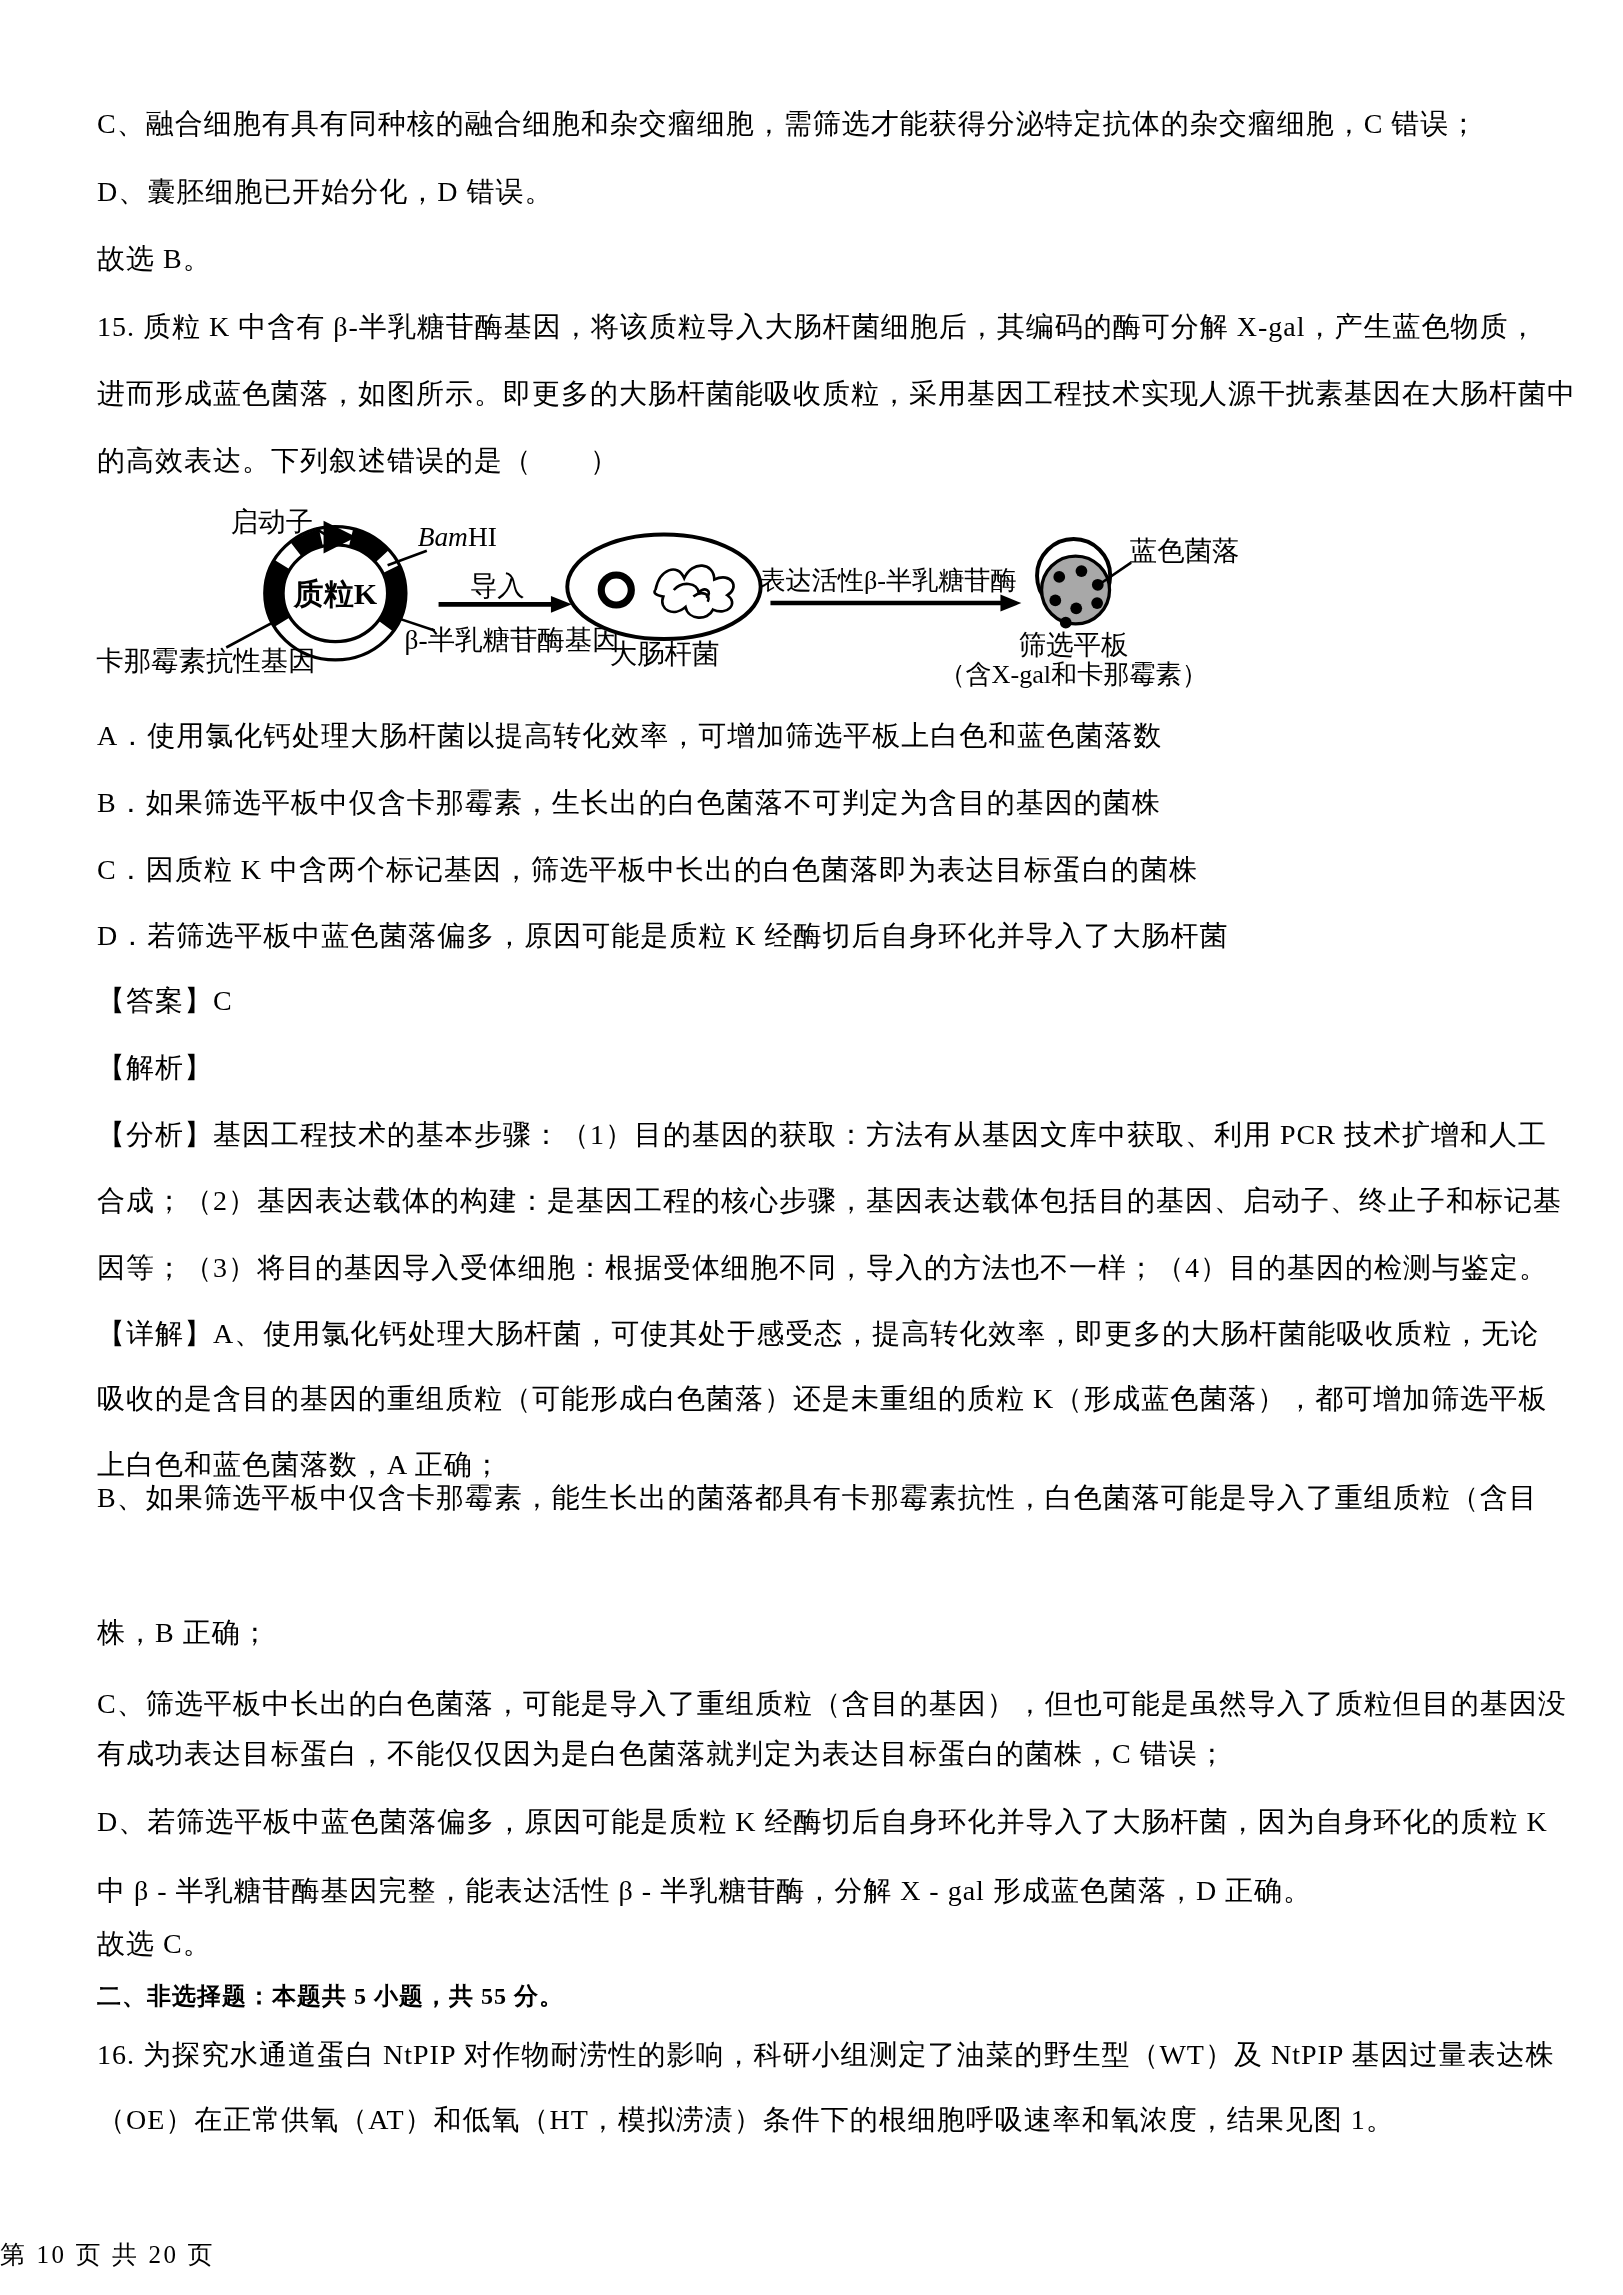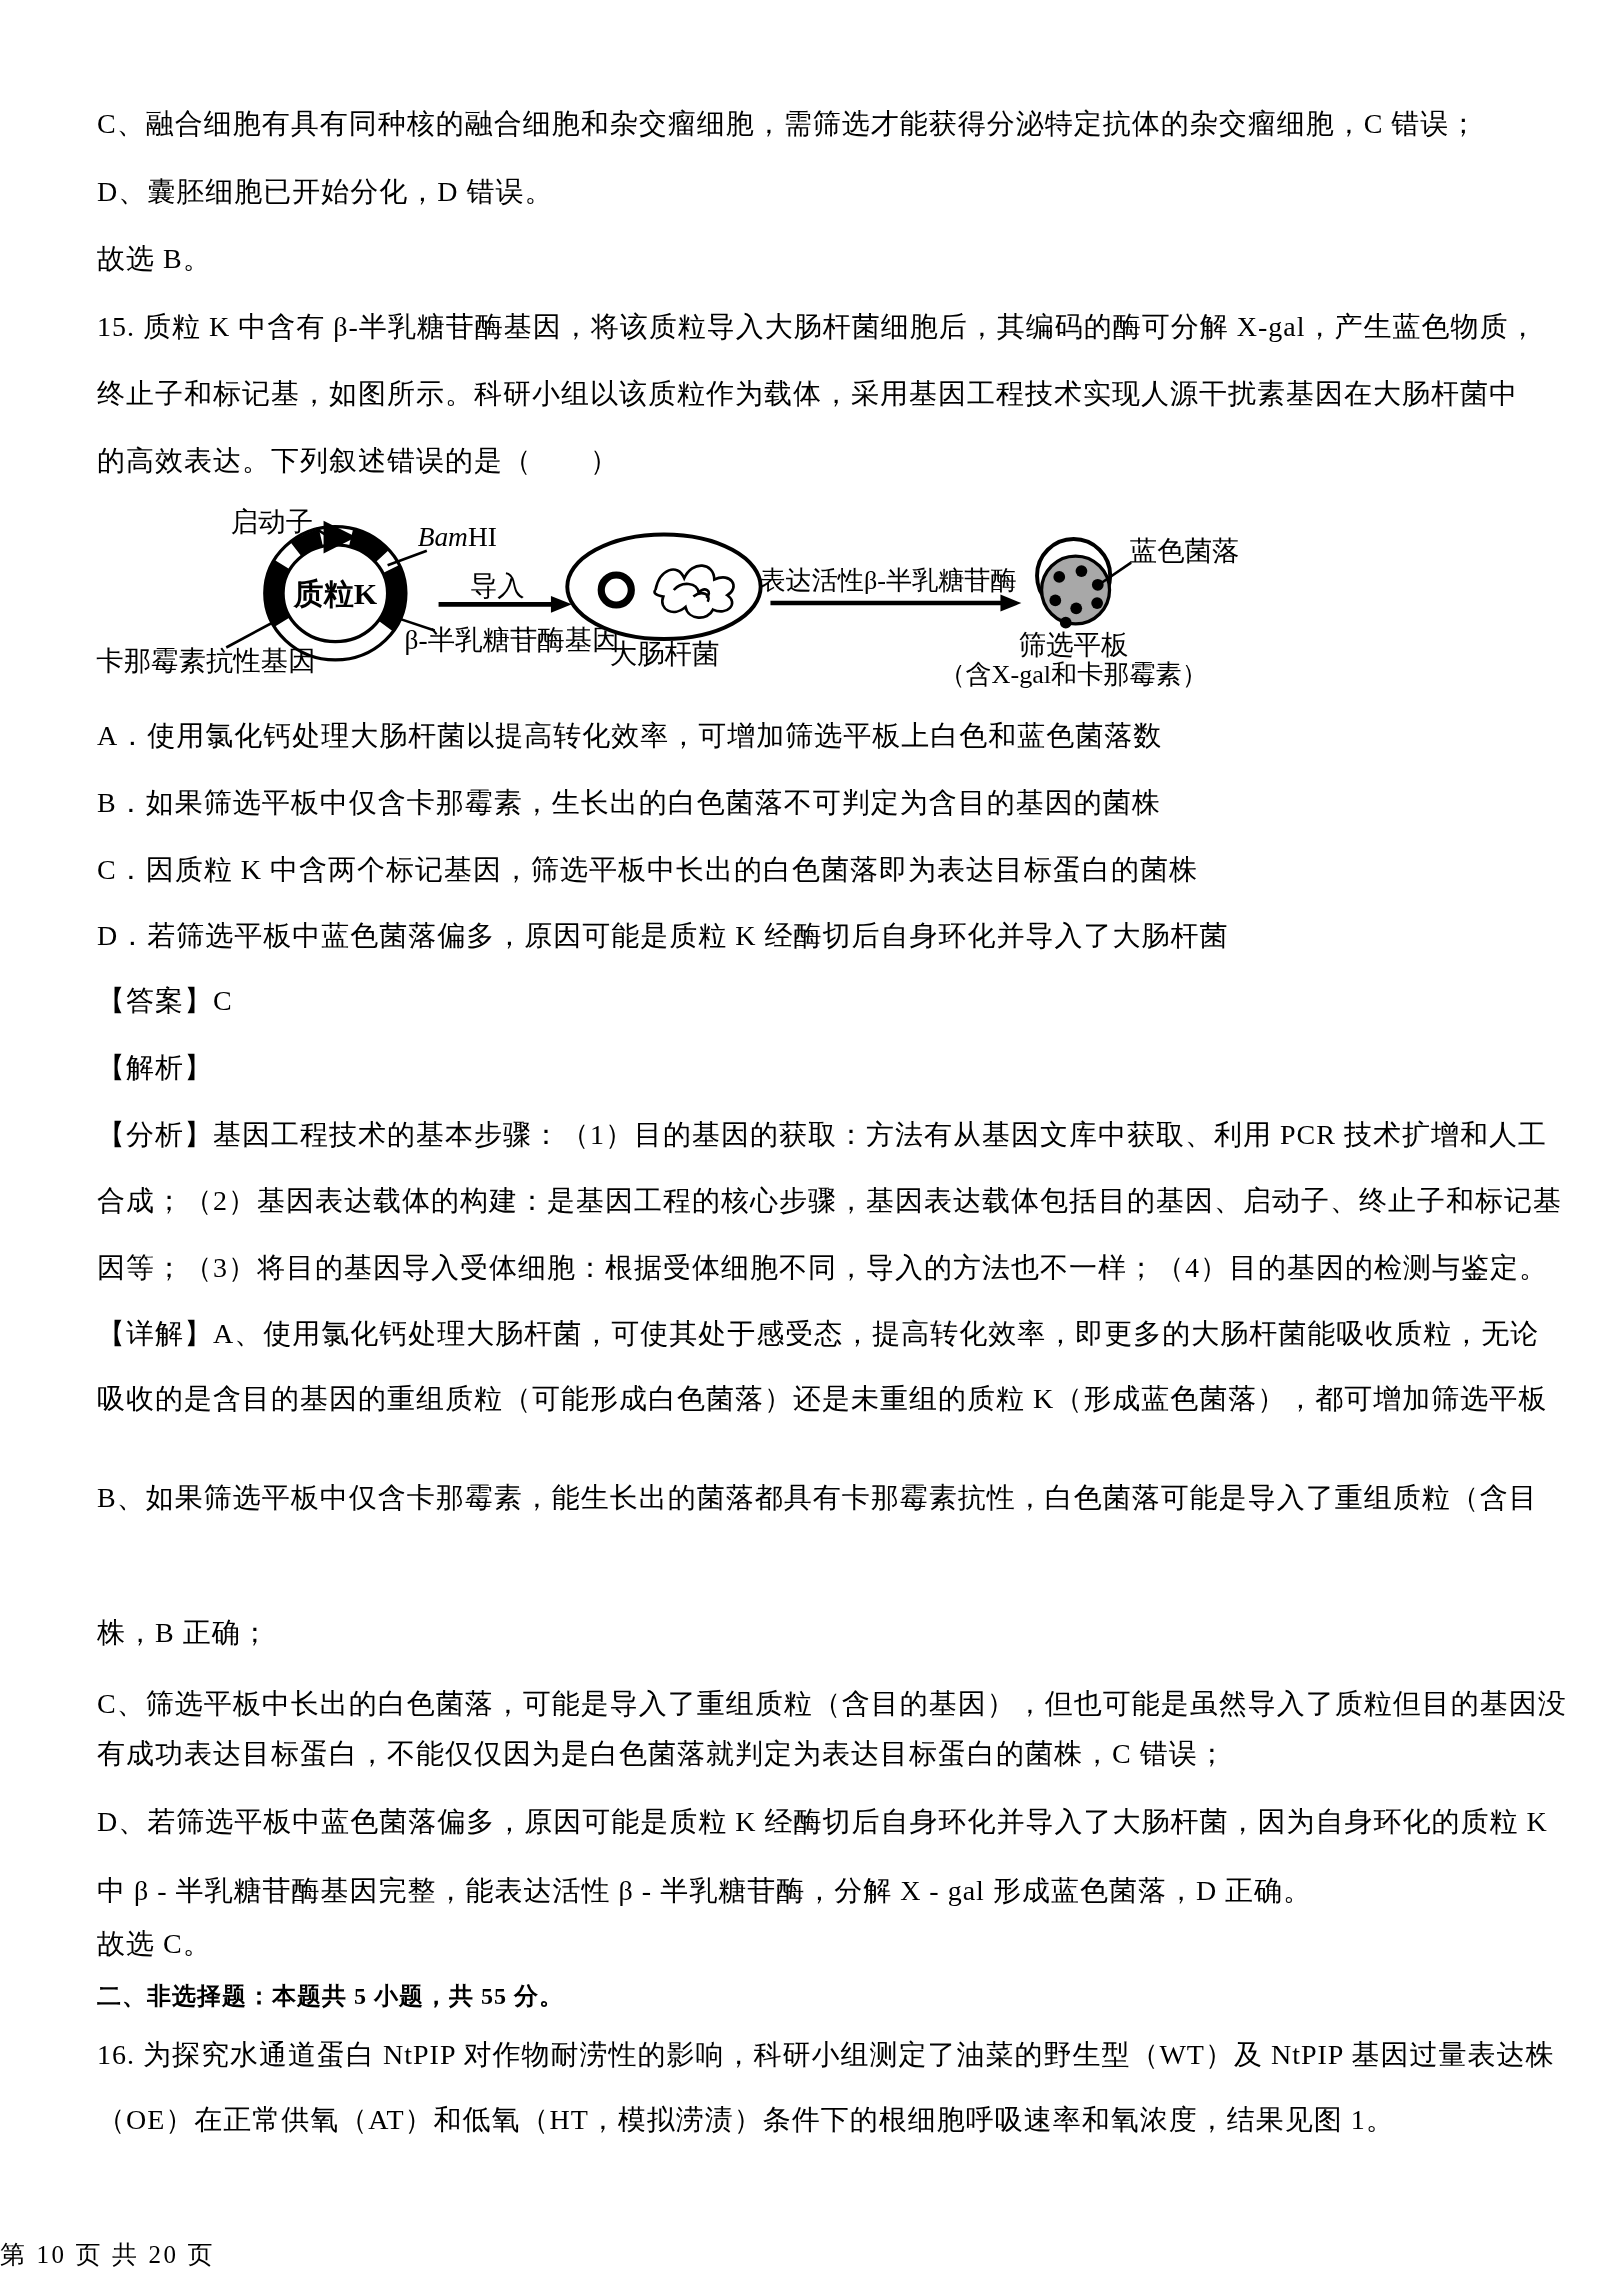--- a/index.html
+++ b/index.html
@@ -36,21 +36,21 @@
 </style>
 </head>
 <body>
 
 <div class="page">
 
   <div class="ln" style="top:103px">C、融合细胞有具有同种核的融合细胞和杂交瘤细胞，需筛选才能获得分泌特定抗体的杂交瘤细胞，C 错误；</div>
   <div class="ln" style="top:171px">D、囊胚细胞已开始分化，D 错误。</div>
   <div class="ln" style="top:238px">故选 B。</div>
   <div class="ln" style="top:306px">15. 质粒 K 中含有 β-半乳糖苷酶基因，将该质粒导入大肠杆菌细胞后，其编码的酶可分解 X-gal，产生蓝色物质，</div>
-  <div class="ln" style="top:373px">终止子和标记基，如图所示。科研小组以该质粒作为载体，采用基因工程技术实现人源干扰素基因在大肠杆菌中</div>
+  <div class="ln" style="top:373px">进而形成蓝色菌落，如图所示。即更多的大肠杆菌能吸收质粒，采用基因工程技术实现人源干扰素基因在大肠杆菌中</div>
   <div class="ln" style="top:440px">的高效表达。下列叙述错误的是（　　）</div>
 
   <svg class="diagram" viewBox="0 0 1790 300">
 
     <ellipse class="ring" cx="382" cy="155" rx="108" ry="102"></ellipse>
     <ellipse class="ring" cx="382" cy="155" rx="80" ry="74"></ellipse>
     <path class="seg" d="M 300.6 111 A 94 88 0 0 0 300.6 199"></path>
     <path class="seg" d="M 406 70 A 94 88 0 0 1 454 98"></path>
     <path class="seg" d="M 467 118 A 94 88 0 0 1 459 205"></path>
     <path class="seg" d="M 322 88 A 94 88 0 0 1 360 70"></path>
@@ -104,20 +104,21 @@
   <div class="ln" style="top:849px">C．因质粒 K 中含两个标记基因，筛选平板中长出的白色菌落即为表达目标蛋白的菌株</div>
   <div class="ln" style="top:915px">D．若筛选平板中蓝色菌落偏多，原因可能是质粒 K 经酶切后自身环化并导入了大肠杆菌</div>
 
   <div class="ln" style="top:980px">【答案】C</div>
   <div class="ln" style="top:1047px">【解析】</div>
   <div class="ln" style="top:1114px">【分析】基因工程技术的基本步骤：（1）目的基因的获取：方法有从基因文库中获取、利用 PCR 技术扩增和人工</div>
   <div class="ln" style="top:1180px">合成；（2）基因表达载体的构建：是基因工程的核心步骤，基因表达载体包括目的基因、启动子、终止子和标记基</div>
   <div class="ln" style="top:1247px">因等；（3）将目的基因导入受体细胞：根据受体细胞不同，导入的方法也不一样；（4）目的基因的检测与鉴定。</div>
   <div class="ln" style="top:1313px">【详解】A、使用氯化钙处理大肠杆菌，可使其处于感受态，提高转化效率，即更多的大肠杆菌能吸收质粒，无论</div>
   <div class="ln" style="top:1378px">吸收的是含目的基因的重组质粒（可能形成白色菌落）还是未重组的质粒 K（形成蓝色菌落），都可增加筛选平板</div>
+  <div class="ln" style="top:1444px">上白色和蓝色菌落数，A 正确；</div>
   <div class="ln" style="top:1477px">B、如果筛选平板中仅含卡那霉素，能生长出的菌落都具有卡那霉素抗性，白色菌落可能是导入了重组质粒（含目</div>
   <div class="ln" style="top:1612px">株，B 正确；</div>
   <div class="ln" style="top:1683px">C、筛选平板中长出的白色菌落，可能是导入了重组质粒（含目的基因），但也可能是虽然导入了质粒但目的基因没</div>
   <div class="ln" style="top:1733px">有成功表达目标蛋白，不能仅仅因为是白色菌落就判定为表达目标蛋白的菌株，C 错误；</div>
   <div class="ln" style="top:1801px">D、若筛选平板中蓝色菌落偏多，原因可能是质粒 K 经酶切后自身环化并导入了大肠杆菌，因为自身环化的质粒 K</div>
   <div class="ln" style="top:1870px">中 β - 半乳糖苷酶基因完整，能表达活性 β - 半乳糖苷酶，分解 X - gal 形成蓝色菌落，D 正确。</div>
   <div class="ln" style="top:1923px">故选 C。</div>
 
   <div class="ln bold" style="top:1975px">二、非选择题：本题共 5 小题，共 55 分。</div>
 

